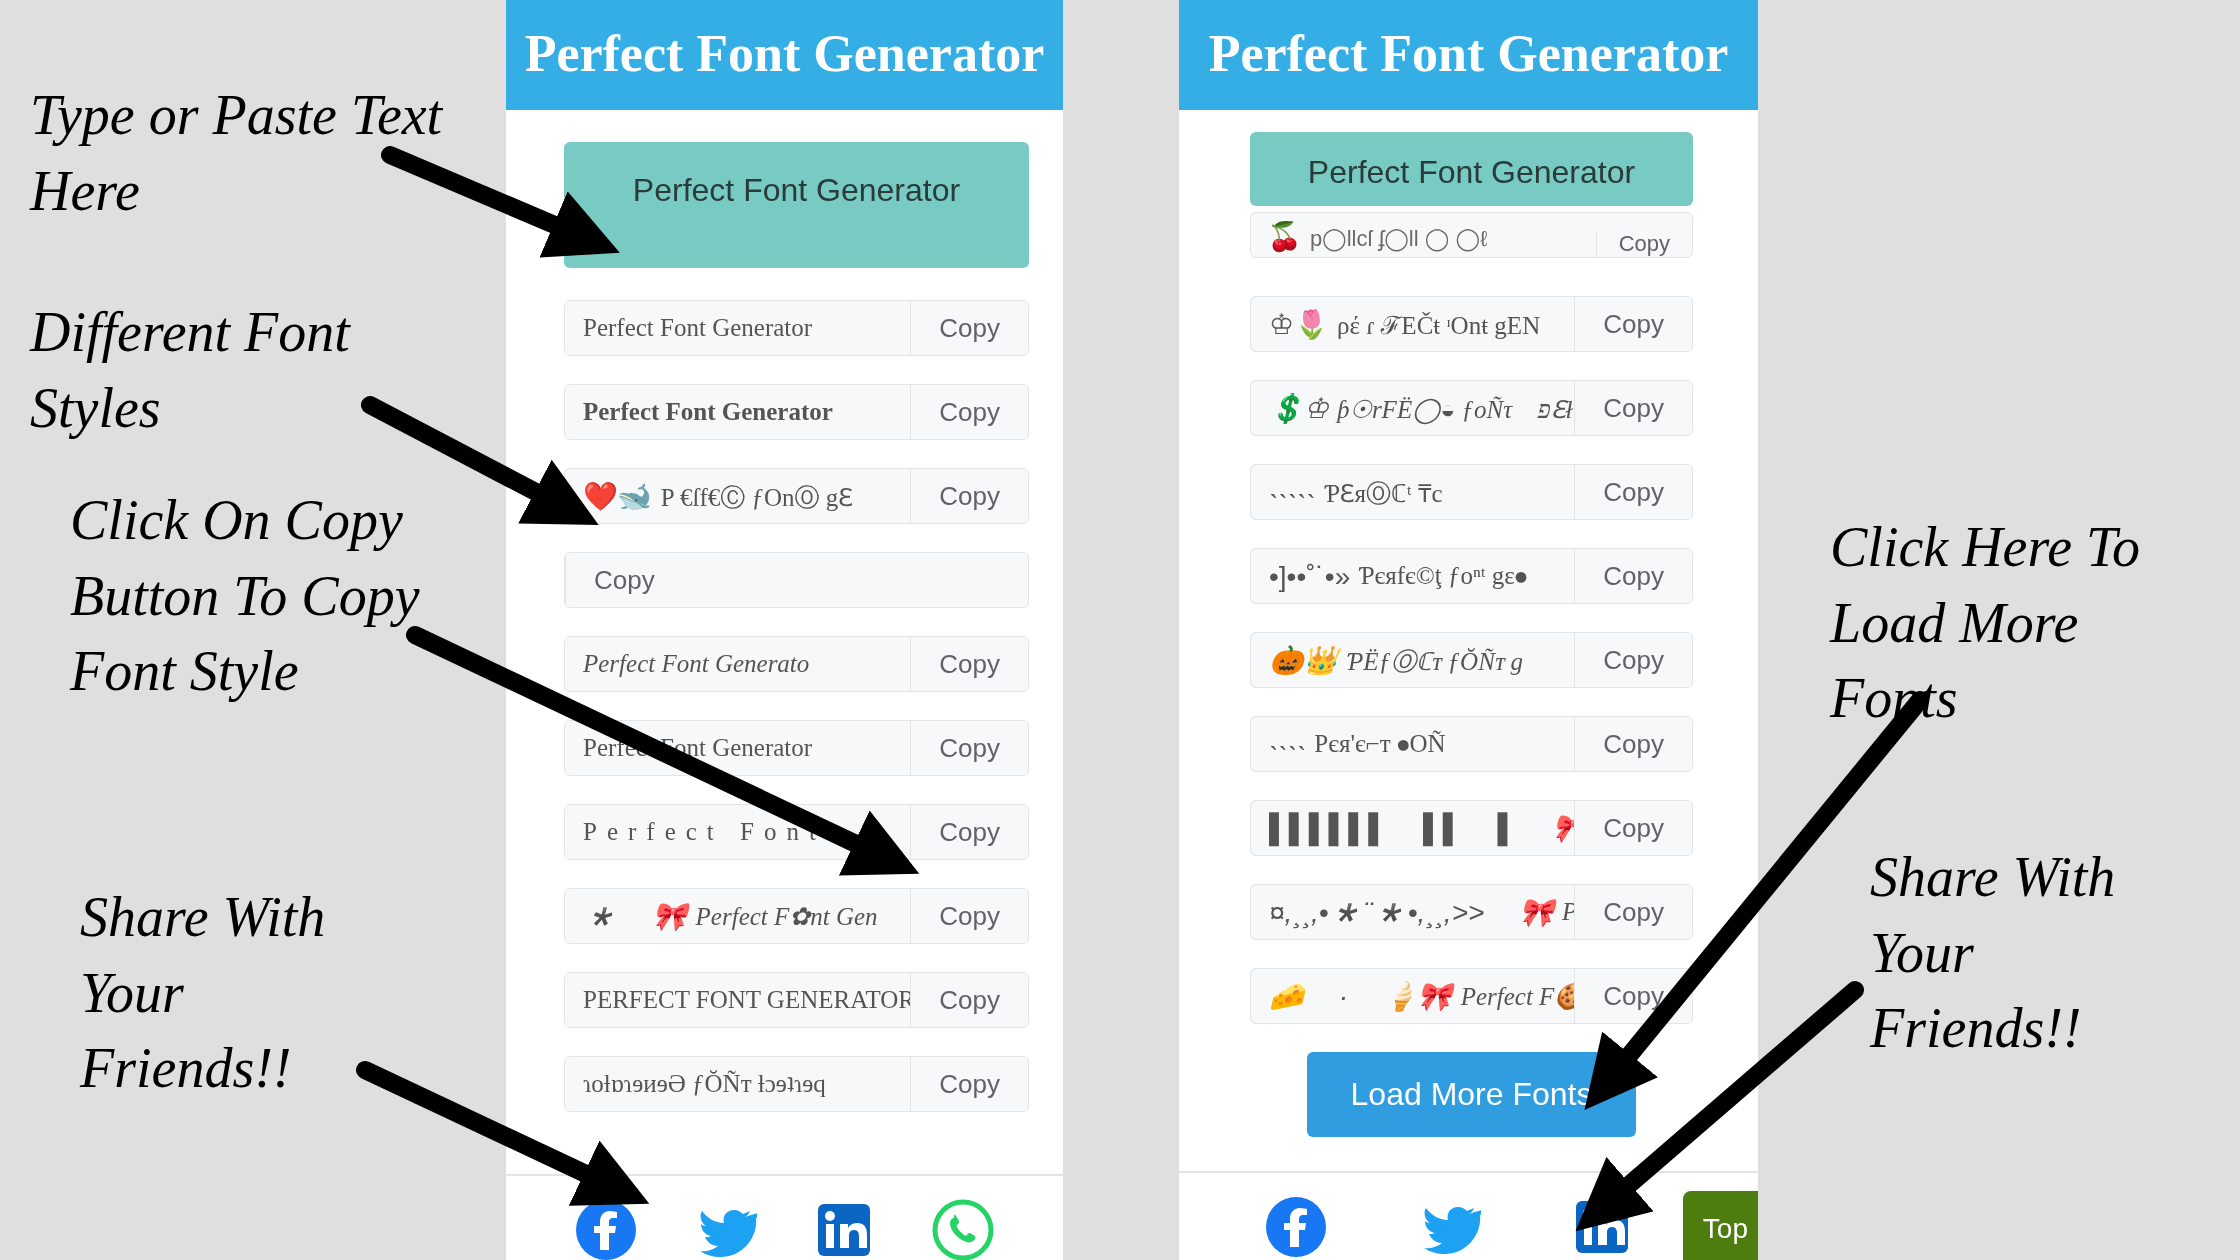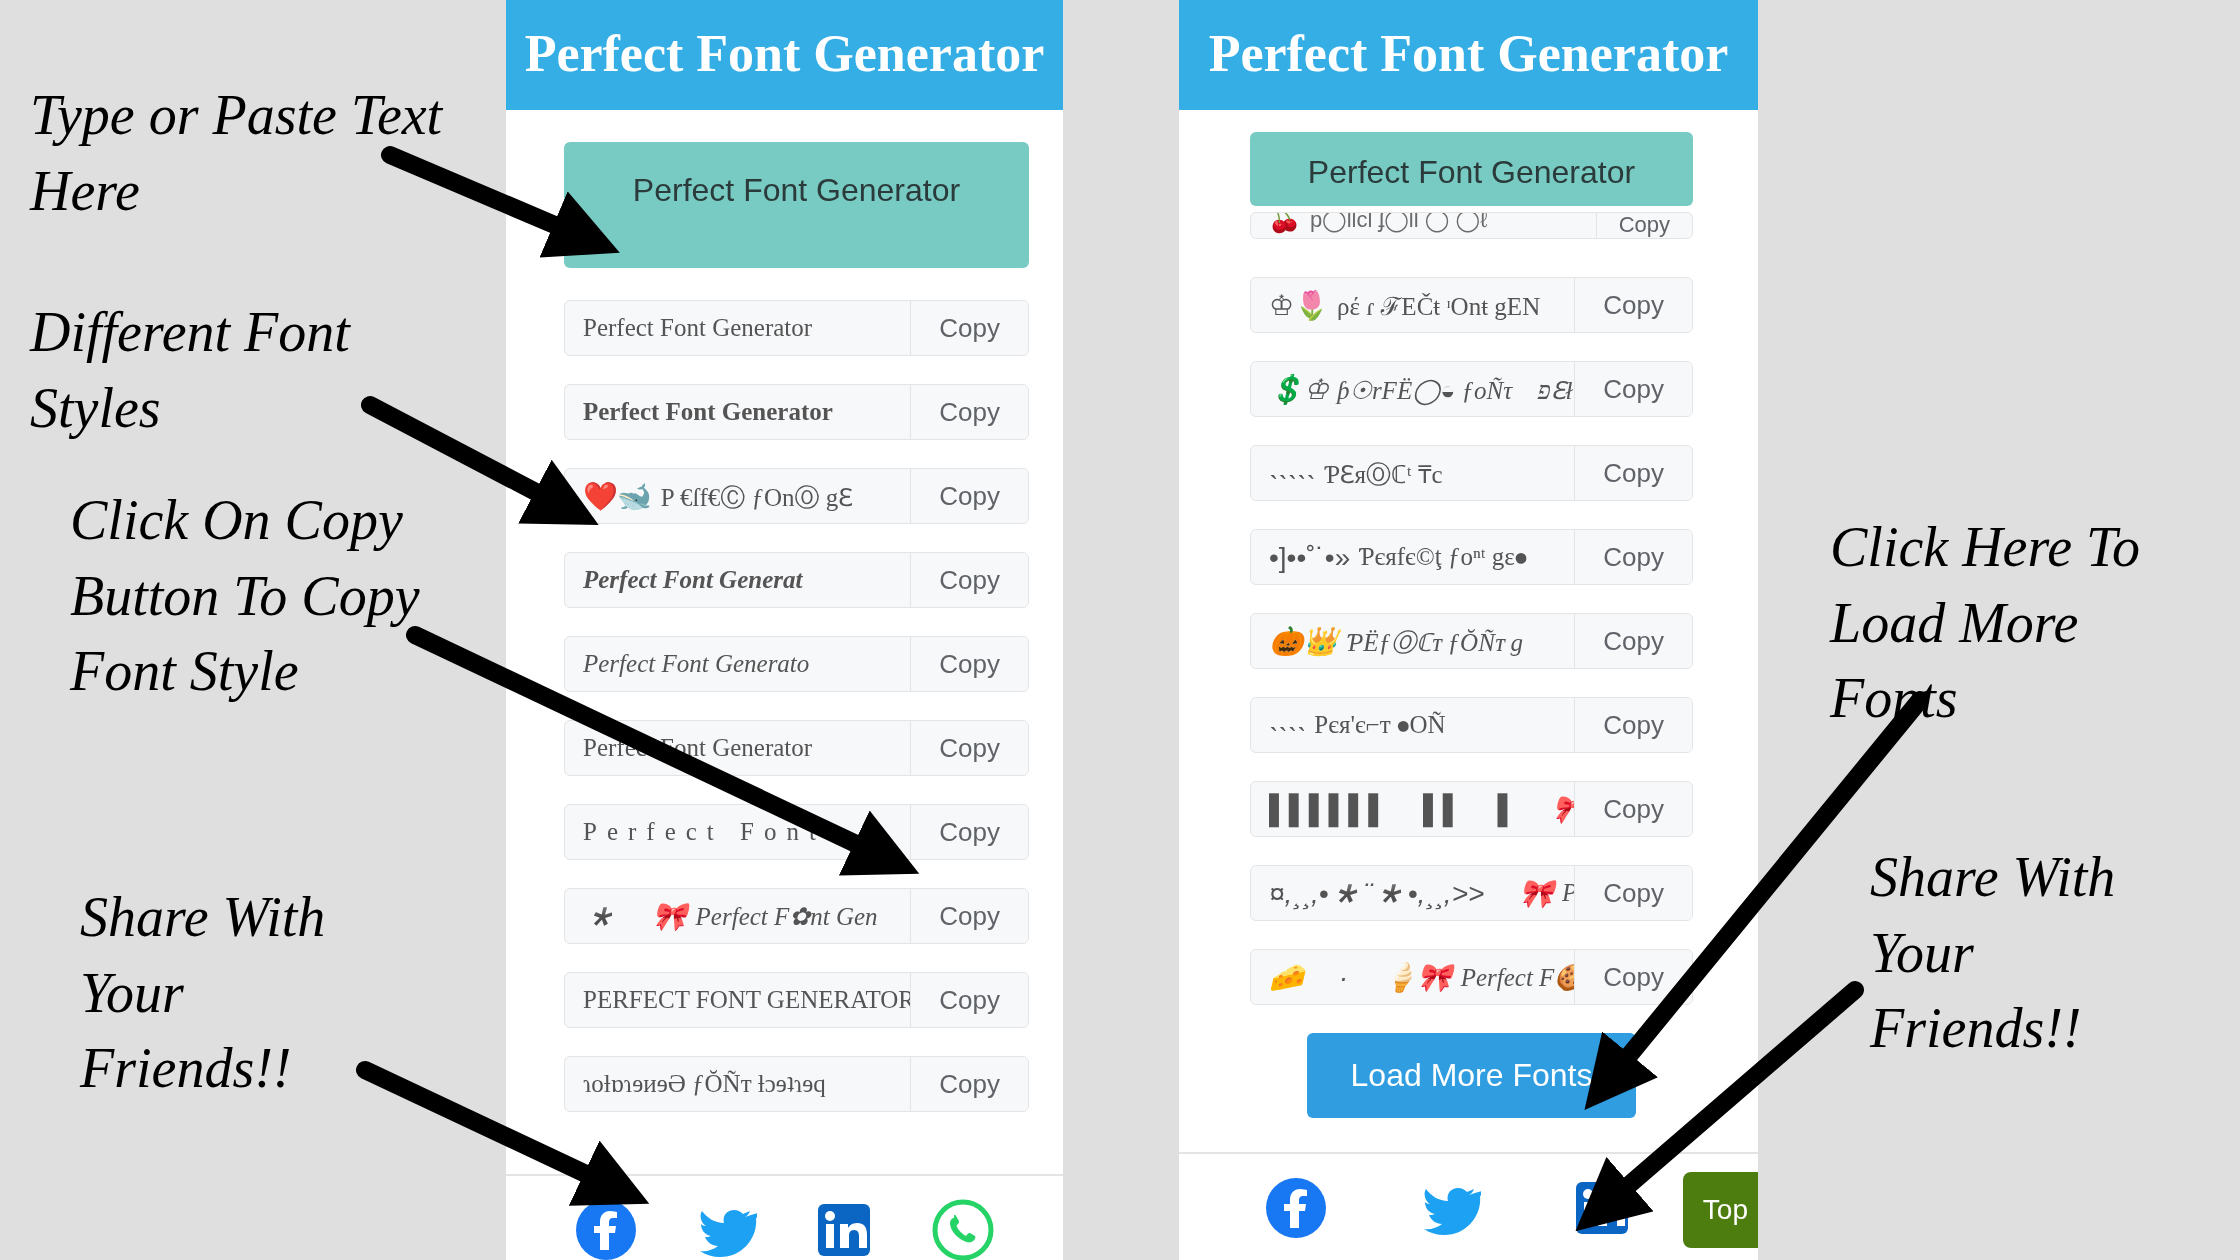--- a/index.html
+++ b/index.html
@@ -65,21 +65,21 @@
   .phone2 .big-input { height: 74px; padding-top: 22px; }
 
   
   .row-peek {
     margin-top: 6px;
     display:flex;
     border:1px solid #e3e4e6;
     border-radius:6px;
     overflow:hidden;
     background:#f7f8fa;
-    height:27px;
+    height:46px;
     align-items:flex-end;
   }
   .row-peek .ftxt { flex:1; padding:0 16px 4px; font-size:22px; color:#6a6a6a; white-space:nowrap; overflow:hidden;}
   .row-peek .copy { padding:0 22px; font-size:22px; color:#5f6368; border-left:1px solid #e3e4e6;}
 
   .rows { margin-top: 32px; }
   .phone2 .rows { margin-top: 38px; }
 
   .row {
     display:flex;
@@ -208,23 +208,20 @@
             <div class="copy">Copy</div>
           </div>
           <div class="row">
             <div class="ftxt v-sans">
               <span class="emoji">❤️🐋</span>
               <span>P €ſf€Ⓒ ƒOnⓄ gℇ</span>
             </div>
             <div class="copy">Copy</div>
           </div>
           <div class="row">
-            <div class="ftxt v-italic v-bold">
-              <span>Perfect Font Generat</span>
-            </div>
             <div class="copy">Copy</div>
           </div>
           <div class="row">
             <div class="ftxt v-italic">
               <span>Perfect Font Generato</span>
             </div>
             <div class="copy">Copy</div>
           </div>
           <div class="row">
             <div class="ftxt v-outline">

